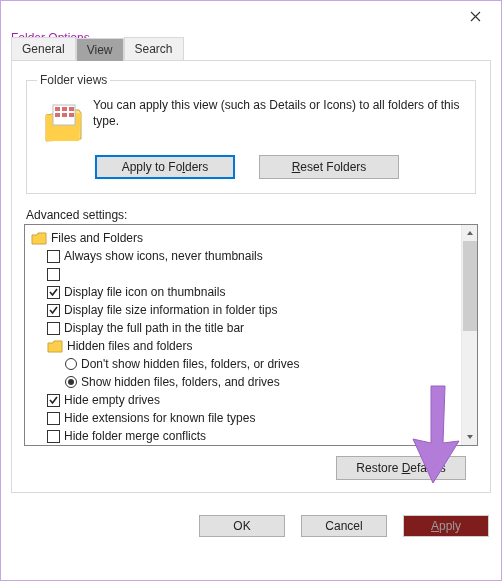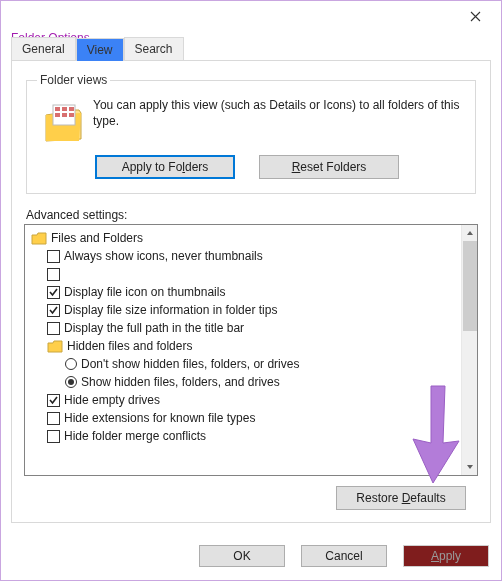--- a/index.html
+++ b/index.html
@@ -4,33 +4,33 @@
 <style>
   * { box-sizing: border-box; margin: 0; padding: 0; font-family: "Segoe UI", Tahoma, sans-serif; font-size: 12px; }
   body { width: 502px; height: 581px; background: #fff; border: 1px solid #c9a6e0; position: relative; }
   .titlebar { display: flex; justify-content: space-between; align-items: center; height: 30px; padding: 0 6px 0 10px; }
   .title { color: #a21caf; margin-top: 44px; }
   .close { width: 40px; height: 30px; display: flex; align-items: center; justify-content: center; color: #333; cursor: default; }
   .close svg { width: 11px; height: 11px; }
   .tabs { display: flex; margin: 6px 0 0 10px; }
   .tab { padding: 4px 10px; border: 1px solid #d9d9d9; border-bottom: none; background: #fff; color: #333; cursor: default; position: relative; }
   .tab.inactive { background: #f0f0f0; }
-  .tab.active { background: #3b82f6; z-index: 2; top: 1px; }
+  .tab.active { background: #a3a3a3; z-index: 2; top: 1px; }
   .panel { margin: 0 10px 0 10px; border: 1px solid #d9d9d9; padding: 12px; }
   fieldset.folder-views { border: 1px solid #d9d9d9; padding: 8px 10px 14px 10px; margin: 0 2px 10px 2px; }
   fieldset.folder-views legend { color: #333; padding: 0 3px; }
   .fv-row { display: flex; align-items: flex-start; }
   .fv-icon { width: 42px; height: 42px; margin: 8px 8px 0 6px; flex-shrink: 0; }
   .fv-text { color: #222; line-height: 1.35; margin-top: 2px; flex: 1; }
   .fv-buttons { display: flex; gap: 24px; margin: 10px 0 0 58px; }
   .btn { border: 1px solid #adadad; background: #e1e1e1; color: #222; padding: 4px 0; text-align: center; cursor: default; width: 140px; }
   .btn.focus { border: 2px solid #0078d7; padding: 3px 0; }
   .btn .mn { text-decoration: underline; }
   .adv-label { margin: 14px 2px 2px 2px; color: #222; }
-  .adv { border: 1px solid #828282; height: 252px; display: flex; overflow: hidden; }
+  .adv { border: 1px solid #828282; height: 222px; display: flex; overflow: hidden; }
   .adv-tree { flex: 1; padding: 4px 0 0 4px; overflow: hidden; }
   .adv-scroll { width: 16px; background: #f0f0f0; border-left: 1px solid #e8e8e8; display: flex; flex-direction: column; align-items: center; }
   .sb-btn { width: 16px; height: 16px; display: flex; align-items: center; justify-content: center; color: #606060; }
   .sb-btn svg { width: 8px; height: 8px; }
   .sb-thumb { width: 14px; background: #cdcdcd; height: 90px; margin: 0; }
   .sb-track { flex: 1; width: 14px; }
   .node { display: flex; align-items: center; height: 18px; }
   .node-l1 { margin-left: 2px; }
   .node-l2 { margin-left: 18px; }
   .node-l3 { margin-left: 36px; }

